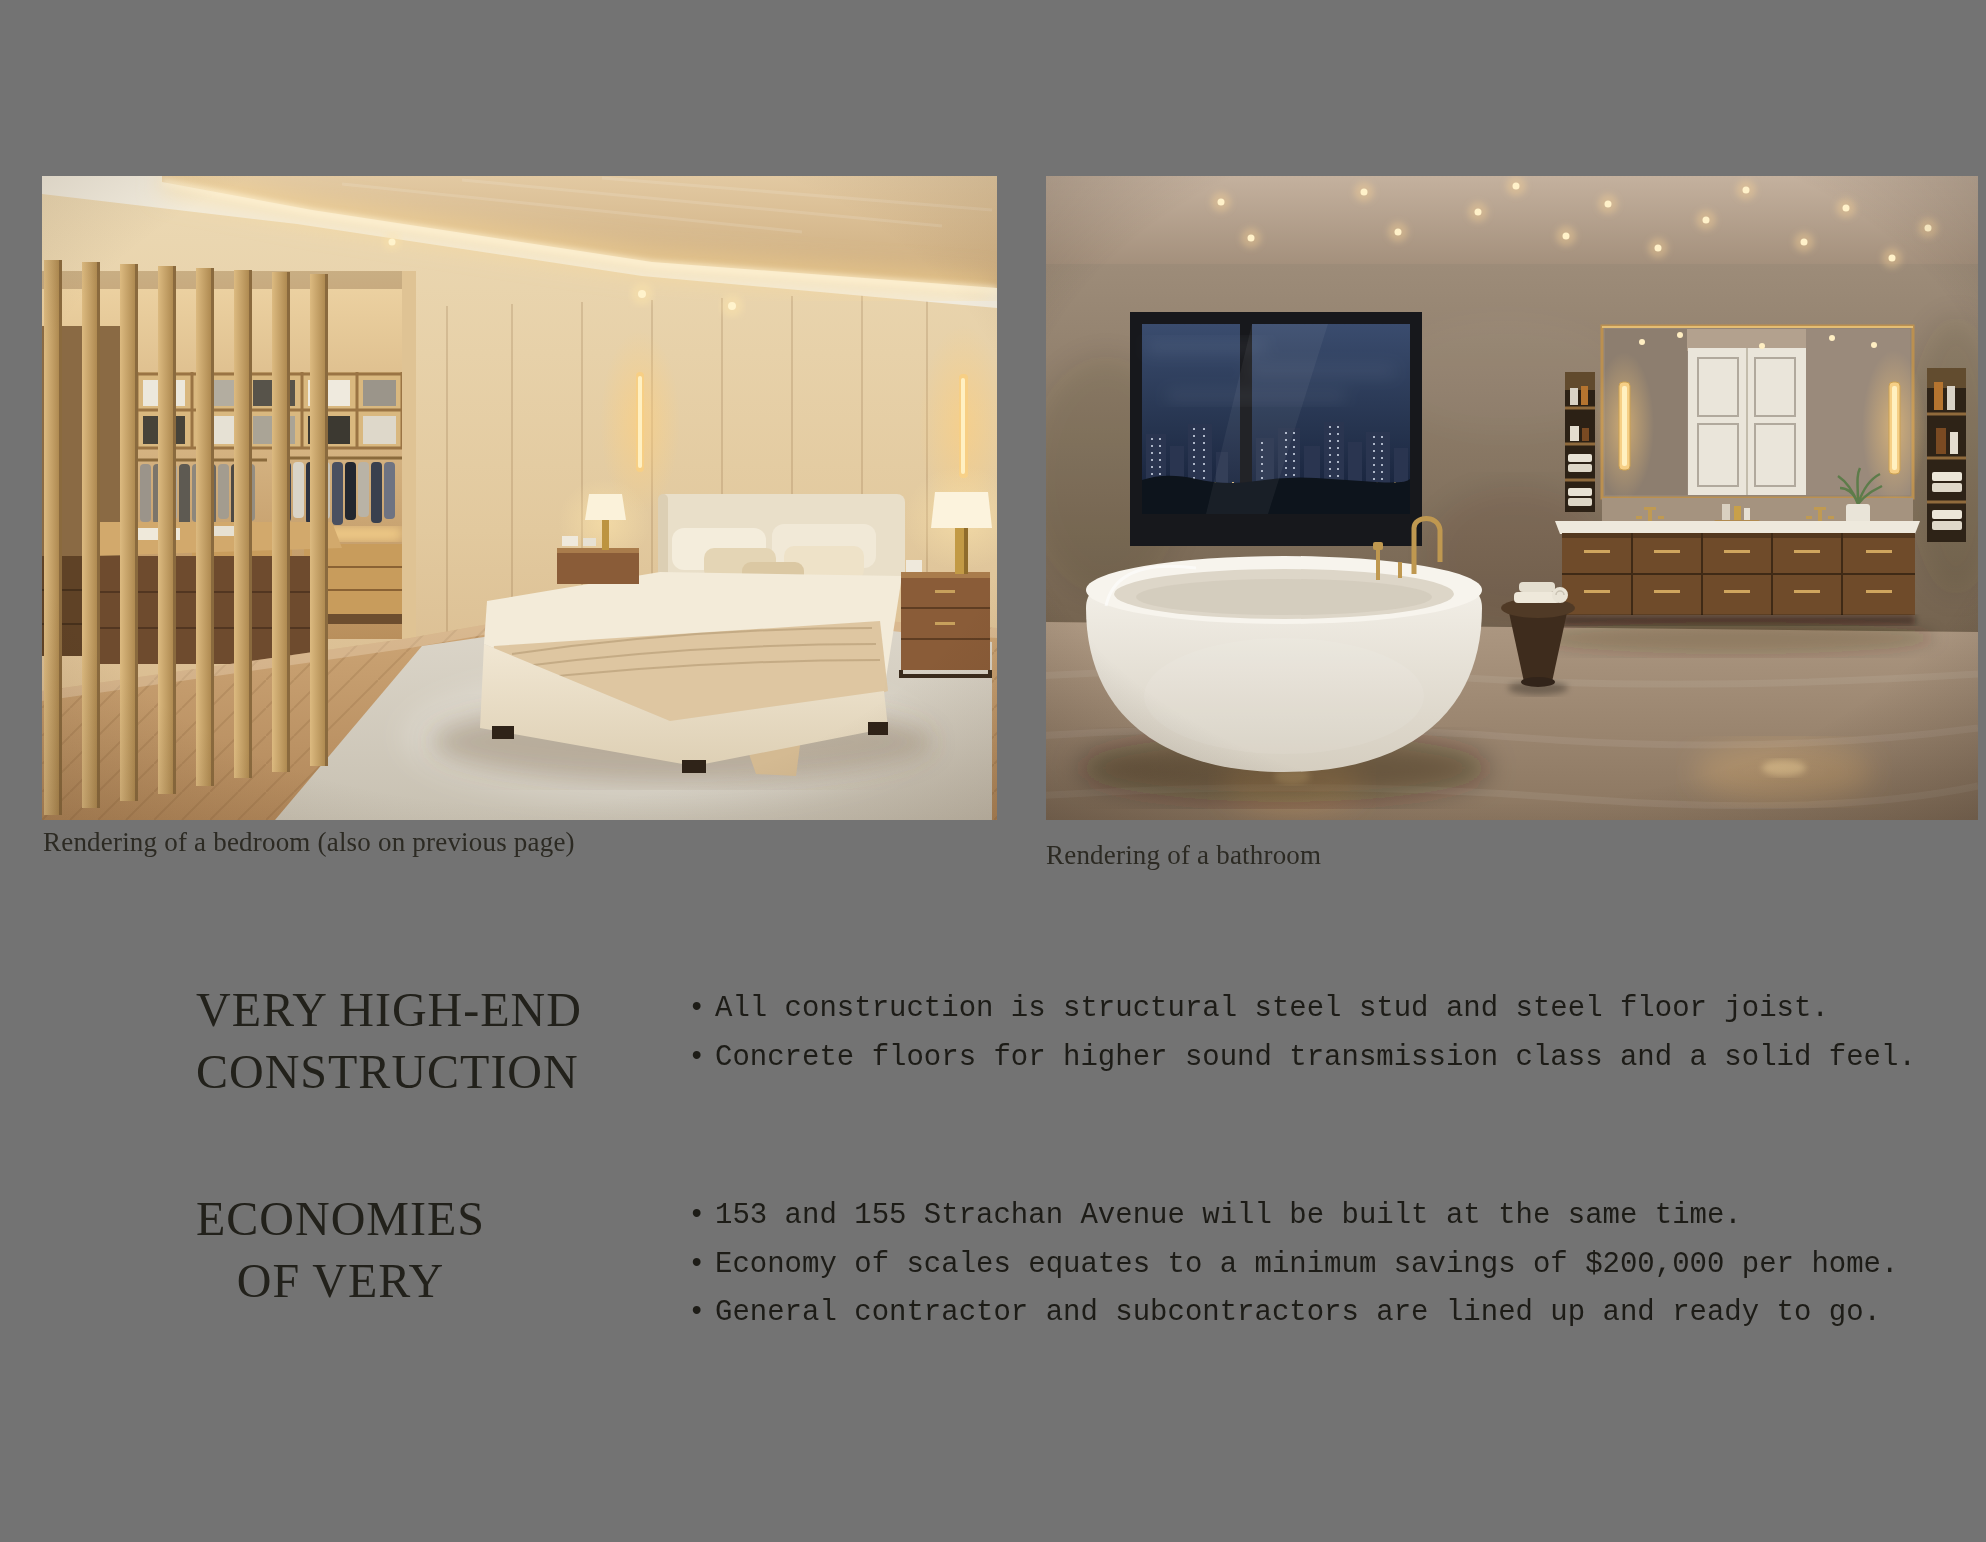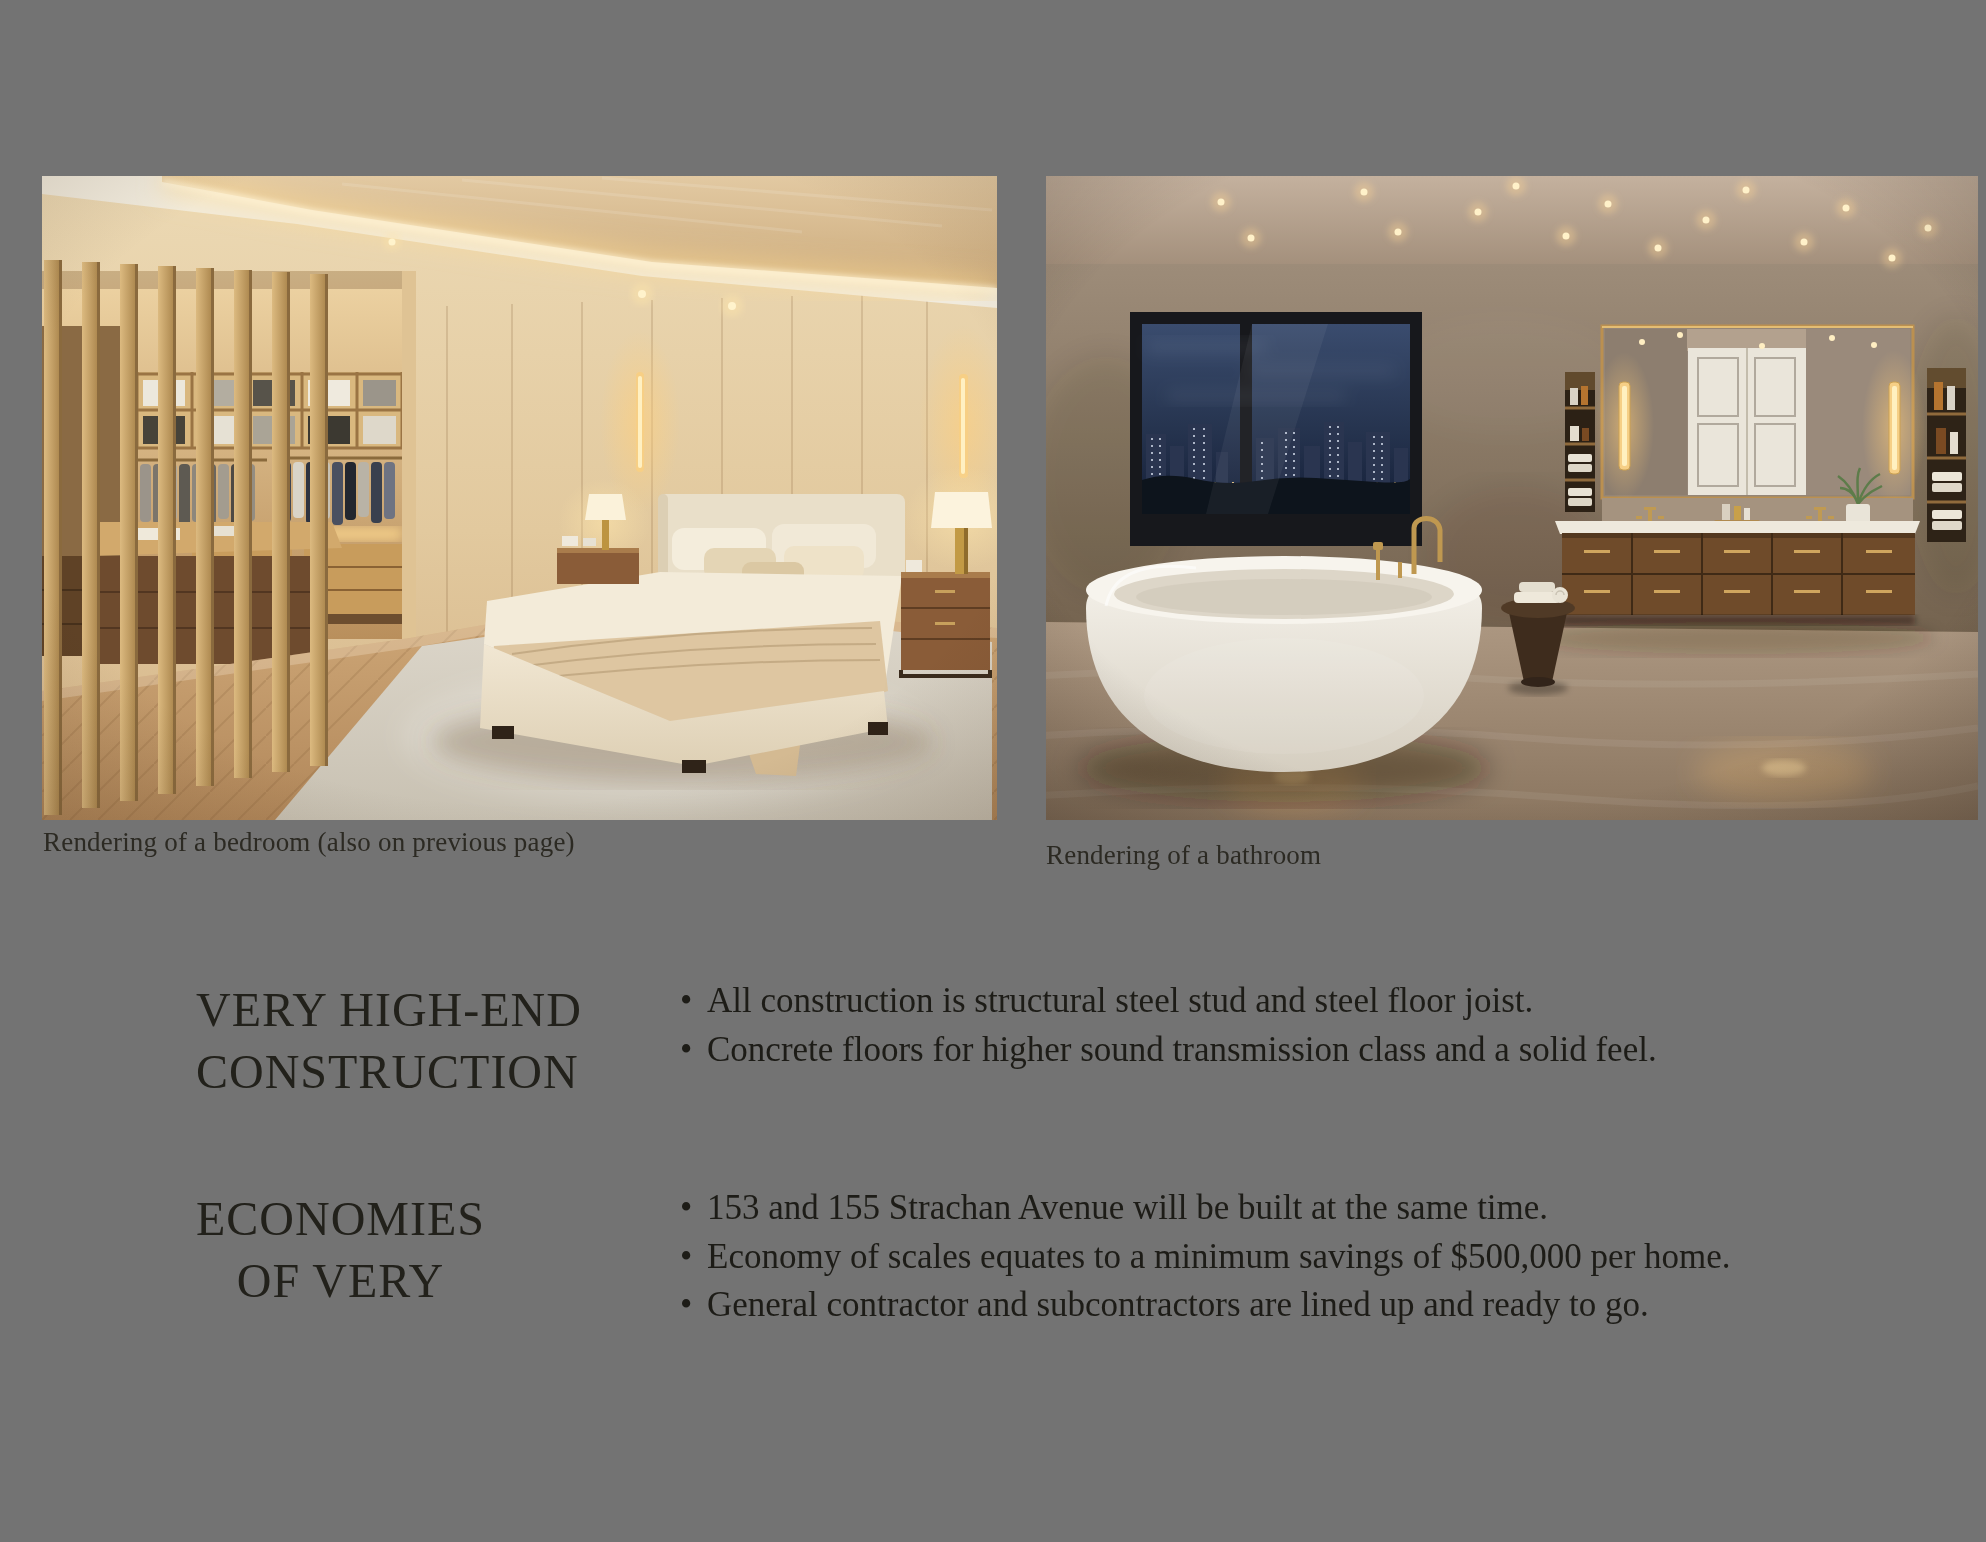--- a/index.html
+++ b/index.html
@@ -9,22 +9,22 @@
   #fig-bedroom{left:42px;width:955px;height:644px;}
   #fig-bathroom{left:1046px;width:932px;height:644px;}
   .figure svg{display:block;width:100%;height:100%;}
   .caption{position:absolute;top:827px;font-size:27px;color:#2c2a23;letter-spacing:.2px;}
   #cap-bedroom{left:43px;}
   #cap-bathroom{left:1046px;margin-top:13px;}
   .sec-heading{position:absolute;margin:13px;font-weight:normal;font-size:48px;line-height:62px;
                color:#22211b;letter-spacing:1px;}
   #heading-1{left:183px;top:966px;}
   #heading-2{left:183px;top:1175px;text-align:center;}
-  .bullets{position:absolute;left:676px;margin:4px;padding:0;list-style:none;
-           font-family:Liberation Serif, serif;font-size:35px;line-height:48.5px;color:#1d1c17;}
+  .bullets{position:absolute;left:676px;margin:12px;padding:0;list-style:none;
+           font-family:Liberation Mono, monospace;font-size:29px;line-height:48.5px;color:#1d1c17;}
   #bullets-1{top:973px;}
   #bullets-2{top:1180px;}
   .bullets li{position:relative;padding-left:27px;}
   .bullets li::before{content:"\2022";position:absolute;left:0;top:0;}
 </style>
 </head>
 <body>
 
 <div class="page">
 
@@ -609,17 +609,17 @@
     <li>All construction is structural steel stud and steel floor joist.</li>
     <li>Concrete floors for higher sound transmission class and a solid feel.</li>
   </ul>
 
   <h2 class="sec-heading" id="heading-2">
     <span>ECONOMIES</span><br>
     <span>OF VERY</span>
   </h2>
   <ul class="bullets" id="bullets-2">
     <li>153 and 155 Strachan Avenue will be built at the same time.</li>
-    <li>Economy of scales equates to a minimum savings of $500,000 per home.</li>
+    <li>Economy of scales equates to a minimum savings of $200,000 per home.</li>
     <li>General contractor and subcontractors are lined up and ready to go.</li>
   </ul>
 
 </div>
 
 </body></html>

